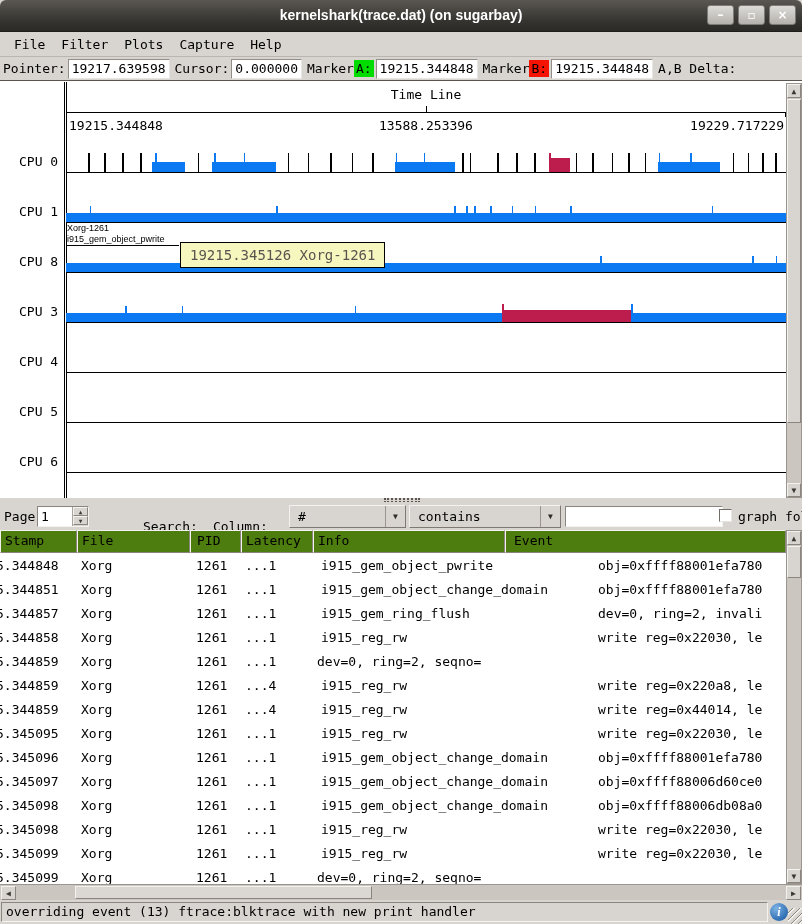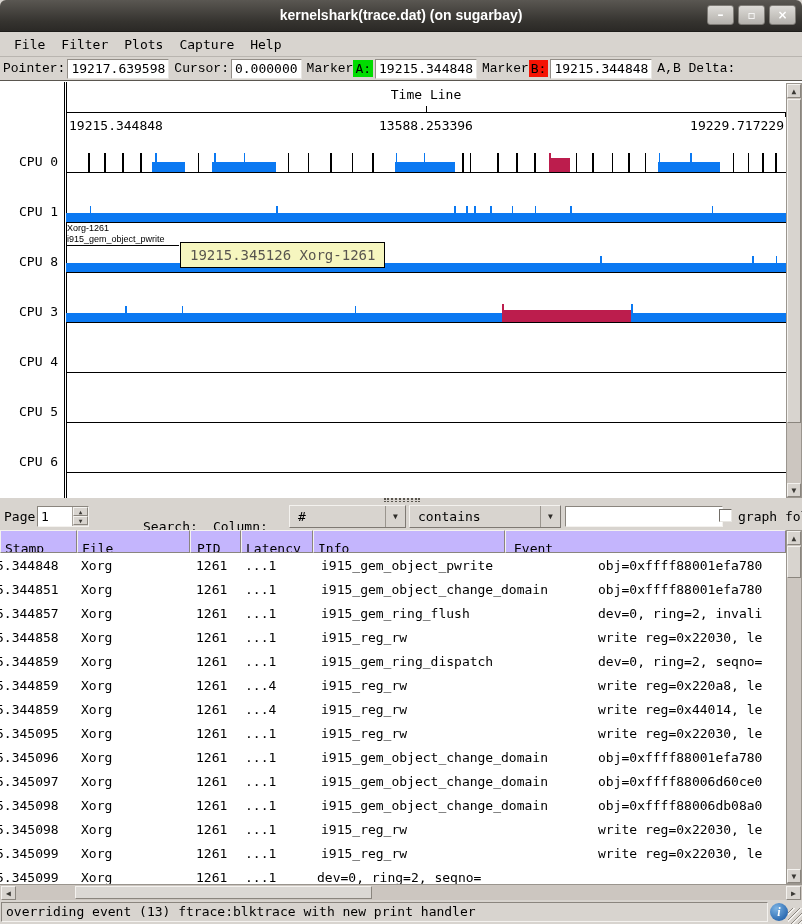--- a/index.html
+++ b/index.html
@@ -19,21 +19,21 @@
   .menubar{position:absolute;left:0;top:32px;width:802px;height:24px;background:#d8d4cf;
     display:flex;align-items:center;padding-left:6px;box-sizing:border-box;font-size:13px;}
   .menu-item{padding:3px 8px;}
   
   .infobar{position:absolute;left:0;top:56px;width:802px;height:24px;background:#d8d4cf;
     border-top:1px solid #b9b5b0;display:flex;align-items:center;font-size:13px;white-space:nowrap;
     box-sizing:border-box;overflow:hidden;}
   .entrybox{background:#fff;border:1px solid;border-color:#938e88 #e8e6e2 #e8e6e2 #938e88;
     padding:1px 3px;margin:0 2px;height:16px;line-height:16px;}
   .mk{padding:1px 2px;color:#000;}
-  .lbl{margin-left:3px;font-family:Liberation Mono, monospace;}
+  .lbl{margin-left:3px;}
   
   .graph{position:absolute;left:0;top:80px;width:802px;height:418px;background:#fff;
     border-top:1px solid #5a564f;box-sizing:border-box;}
   .graph-title{position:absolute;left:66px;width:720px;top:6px;text-align:center;font-size:13px;}
   .ruler{position:absolute;left:66px;width:719px;top:31px;height:0;border-top:1px solid #000;}
   .ruler-center-tick{position:absolute;left:426px;top:25px;width:1px;height:6px;background:#000;}
   .ruler-end-tick{position:absolute;top:31px;width:1px;height:5px;background:#000;}
   .time-labels{position:absolute;left:66px;width:720px;top:37px;font-size:13px;}
   .tl-left{position:absolute;left:3px;}
   .tl-center{position:absolute;left:0;width:100%;text-align:center;}
@@ -83,22 +83,22 @@
   .combo-arrow{position:absolute;right:0;top:0;bottom:0;width:19px;border-left:1px solid #9a958e;
     display:flex;align-items:center;justify-content:center;font-size:8px;color:#2e2c29;}
   .search-entry{position:absolute;left:565px;top:4px;width:158px;height:21px;background:#fff;
     border:1px solid;border-color:#8a857e #f4f2ef #f4f2ef #8a857e;box-sizing:border-box;}
   .checkbox{position:absolute;left:719px;top:7px;width:13px;height:13px;background:#fff;
     border:1px solid;border-color:#716d67 #e8e6e2 #e8e6e2 #716d67;box-sizing:border-box;}
   .gf-label{position:absolute;left:738px;top:7px;white-space:nowrap;}
   
   .table-area{position:absolute;left:0;top:530px;width:786px;height:354px;background:#fff;overflow:hidden;}
   .thead{position:absolute;left:0;top:0;height:23px;display:flex;font-size:13px;}
-  .th{background:#c4b5fd;border:1px solid;border-color:#f4f2ef #8a857e #8a857e #f4f2ef;
-    box-sizing:border-box;padding:10px 0 0 4px;overflow:hidden;white-space:nowrap;}
+  .th{background:#4d7c0f;border:1px solid;border-color:#f4f2ef #8a857e #8a857e #f4f2ef;
+    box-sizing:border-box;padding:2px 0 0 4px;overflow:hidden;white-space:nowrap;}
   .tbody{position:absolute;left:0;top:23px;width:786px;bottom:0;overflow:hidden;}
   .tr{display:flex;height:24px;align-items:center;font-size:13px;white-space:nowrap;}
   .td{overflow:hidden;flex-shrink:0;}
   .c0{width:77px;} .c1{width:113px;padding-left:4px;box-sizing:border-box;}
   .c2{width:51px;padding-left:6px;box-sizing:border-box;} .c3{width:72px;padding-left:4px;box-sizing:border-box;}
   .c4{width:281px;padding-left:8px;box-sizing:border-box;} .c5{width:192px;padding-left:4px;box-sizing:border-box;}
   .stamp-txt{margin-left:-4px;}
   
   .statusbar{position:absolute;left:0;top:900px;width:802px;height:24px;background:#d8d4cf;}
   .status-box{position:absolute;left:1px;top:2px;width:767px;height:20px;box-sizing:border-box;
@@ -349,21 +349,20 @@
         <div class="td c2">1261</div>
         <div class="td c3">...1</div>
         <div class="td c4">i915_reg_rw</div>
         <div class="td c5">write reg=0x22030, le</div>
       </div>
       <div class="tr">
         <div class="td c0"><span class="stamp-txt">5.344859</span></div>
         <div class="td c1">Xorg</div>
         <div class="td c2">1261</div>
         <div class="td c3">...1</div>
-        <div class="td c4">i915_gem_ring_dispatch</div>
         <div class="td c5">dev=0, ring=2, seqno=</div>
       </div>
       <div class="tr">
         <div class="td c0"><span class="stamp-txt">5.344859</span></div>
         <div class="td c1">Xorg</div>
         <div class="td c2">1261</div>
         <div class="td c3">...4</div>
         <div class="td c4">i915_reg_rw</div>
         <div class="td c5">write reg=0x220a8, le</div>
       </div>

